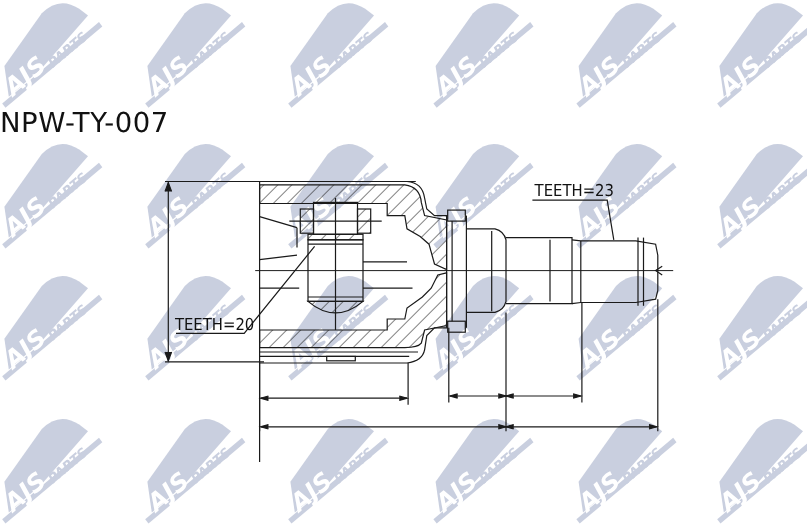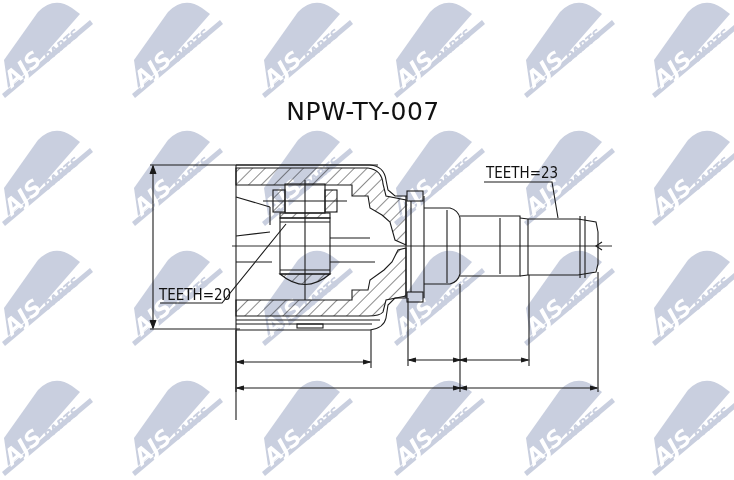--- a/index.html
+++ b/index.html
@@ -1,18 +1,18 @@
 <!DOCTYPE html>
 <html><head>
 <meta charset="utf-8">
 <style>
   html, body { margin: 0; padding: 0; background: #ffffff; }
   body { width: 734px; height: 480px; position: relative; overflow: hidden; font-family: "Liberation Sans", sans-serif; }
   .wm-layer { position: absolute; left: 0; top: 0; width: 734px; height: 480px; pointer-events: none; }
-  .title { position: absolute; left: 0; width: 726px; top: 97px; text-align: center; font-size: 25px; color: #111; letter-spacing: 0.5px; font-family: "DejaVu Sans", sans-serif; }
+  .title { position: absolute; left: 0; width: 726px; top: 97px; text-align: left; font-size: 25px; color: #111; letter-spacing: 0.5px; font-family: "DejaVu Sans", sans-serif; }
   .drawing { position: absolute; left: 0; top: 0; }
   .lbl { font-family: "DejaVu Sans Condensed", "DejaVu Sans", sans-serif; font-size: 15px; fill: #111; }
 </style>
 </head>
 <body>
 
 <div class="wm-layer">
   <svg width="734" height="480" xmlns="http://www.w3.org/2000/svg">
     <defs>
       <g id="ajslogo">

